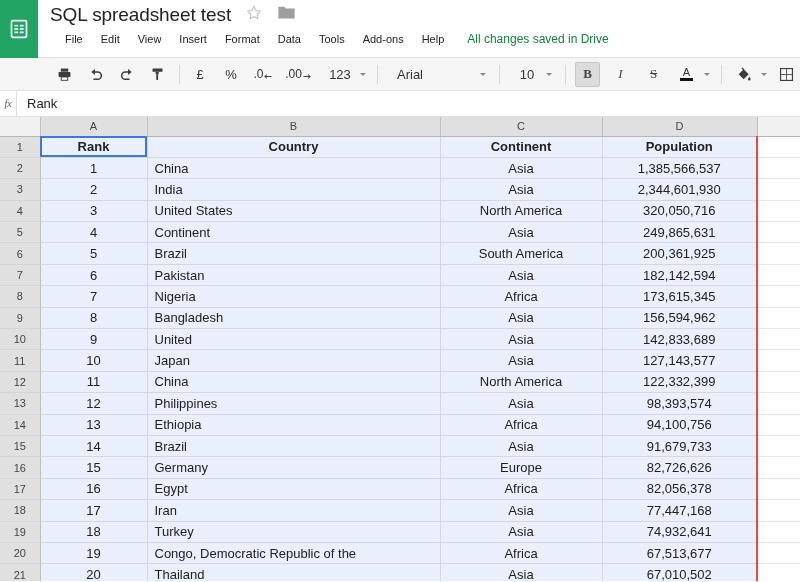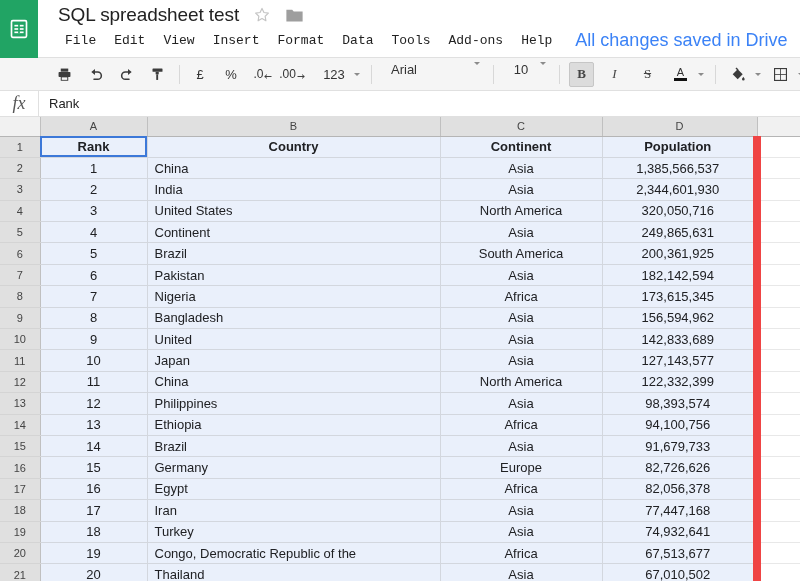--- a/index.html
+++ b/index.html
@@ -20,42 +20,41 @@
   }
   .logo-block {
     position: absolute; left: 0; top: 0;
     width: 38px; height: 58px;
     background: #21a464;
     display: flex; align-items: center; justify-content: center;
   }
   .logo-glyph { width: 20px; height: 20px; display:block; }
 
   .title-row {
-    position: absolute; left: 58px; top: 4px;
-    display: flex; align-items: center; gap: 14px;
+    position: absolute; left: 50px; top: 4px;
+    display: flex; gap: 14px;
   }
   .doc-title {
     font-size: 19px; color: #222; letter-spacing: -0.1px;
     white-space: nowrap;
   }
   .star-icon, .folder-icon { display: block; }
 
   .menu-row {
     position: absolute; left: 56px; top: 30px;
     display: flex; align-items: center;
   }
   .menu-item {
-    font-size: 13px; color: #222;
+    font-size: 11px; color: #222;
     padding: 3px 9px;
     white-space: nowrap; cursor: default;
     border-radius: 2px;
-    font-family: Liberation Mono, monospace;
   }
   .save-status {
-    font-size: 18px; color: #3b82f6;
+    font-size: 12px; color: #15803d;
     padding-left: 14px; white-space: nowrap;
   }
 
   
   .toolbar {
     position: relative;
     height: 33px;
     background: #f5f5f5;
     border-bottom: 1px solid #e0e0e0;
     display: flex; align-items: center;
@@ -77,43 +76,43 @@
   .tb-text { font-size: 13px; color: #333; }
   .tb-caret {
     width: 0; height: 0;
     border-left: 3.5px solid transparent;
     border-right: 3.5px solid transparent;
     border-top: 3.5px solid #8b8b8b;
     margin-left: 5px; margin-right: 2px;
     flex: 0 0 auto;
   }
   .tb-field {
-    display: flex; align-items: flex-start;
+    display: flex; align-items: center;
     height: 25px; padding: 0 2px 0 10px;
     flex: 0 0 auto;
   }
   .font-name { width: 78px; font-size: 13px; color: #333; }
   .font-size { width: 28px; text-align: center; font-size: 13px; color: #333; }
   .bold-g   { font-weight: bold; font-size: 13px; font-family: "Liberation Serif", serif; }
   .ital-g   { font-style: italic; font-size: 13px; font-family: "Liberation Serif", serif; }
   .strike-g { text-decoration: line-through; font-size: 13px; font-family: "Liberation Serif", serif; }
 
   
   .formulabar {
     position: relative; height: 26px;
     background: #ffffff;
     border-bottom: 1px solid #e0e0e0;
     display: flex; align-items: center;
   }
   .fx-cell {
-    width: 39px; height: 100%;
+    width: 17px; height: 100%;
     display: flex; align-items: center; justify-content: center;
     border-right: 1px solid #e0e0e0;
     font-family: "Liberation Serif", serif;
-    font-style: italic; font-size: 18px; color: #555;
+    font-style: italic; font-size: 10px; color: #555;
   }
   .formula-input {
     flex: 1; height: 100%;
     display: flex; align-items: center;
     padding-left: 10px;
     font-size: 13px; color: #222;
   }
 
   
   .grid-wrap { position: relative; width: 800px; height: 464px; overflow: hidden; background:#fff; }
@@ -154,21 +153,21 @@
     border-bottom: 1px solid #d3d7de;
     font-size: 13px; color: #202124;
     vertical-align: middle;
     background: #eaf0fb;
     white-space: nowrap; overflow: hidden;
   }
   .cell.c-left   { text-align: left;   padding-left: 7px; }
   .cell.c-center { text-align: center; }
   .cell.hdr      { font-weight: bold; text-align: center; }
   .cell.blank    { background: #ffffff; border-right: 1px solid transparent; border-bottom: 1px solid #e8e8e8; }
-  .cell.lastdata { border-right: 8px solid #ef4444; }
+  .cell.lastdata { border-right: 2px solid #ef4444; }
 
   
   .cell.selected {
     outline: 2px solid #3c78d8;
     outline-offset: -2px;
     position: relative; z-index: 3;
   }
 
   .w-rowhead { width: 40px; }
   .w-a  { width: 107px; }
@@ -256,21 +255,21 @@
   </div>
   <div class="tb-btn" style="min-width:22px;margin-left:9px">
     <span class="tb-text">%</span>
   </div>
   <div class="tb-btn" style="min-width:24px;margin-left:9px">
     <span class="tb-text" style="font-size:12px">.0</span>
     <svg width="9" height="9" viewBox="0 0 12 12" style="margin-top:5px">
       <path d="M1 6h9M1 6l3-2.6M1 6l3 2.6" fill="none" stroke="#3c3c3c" stroke-width="1.3"></path>
     </svg>
   </div>
-  <div class="tb-btn" style="min-width:28px;margin-left:3px">
+  <div class="tb-btn" style="min-width:28px;margin-left:9px">
     <span class="tb-text" style="font-size:12px">.00</span>
     <svg width="9" height="9" viewBox="0 0 12 12" style="margin-top:5px">
       <path d="M11 6H2M11 6L8 3.4M11 6L8 8.6" fill="none" stroke="#3c3c3c" stroke-width="1.3"></path>
     </svg>
   </div>
   <div class="tb-btn" style="min-width:30px;margin-left:13px">
     <span class="tb-text">123</span>
   </div>
   <div class="tb-caret"></div>
 

